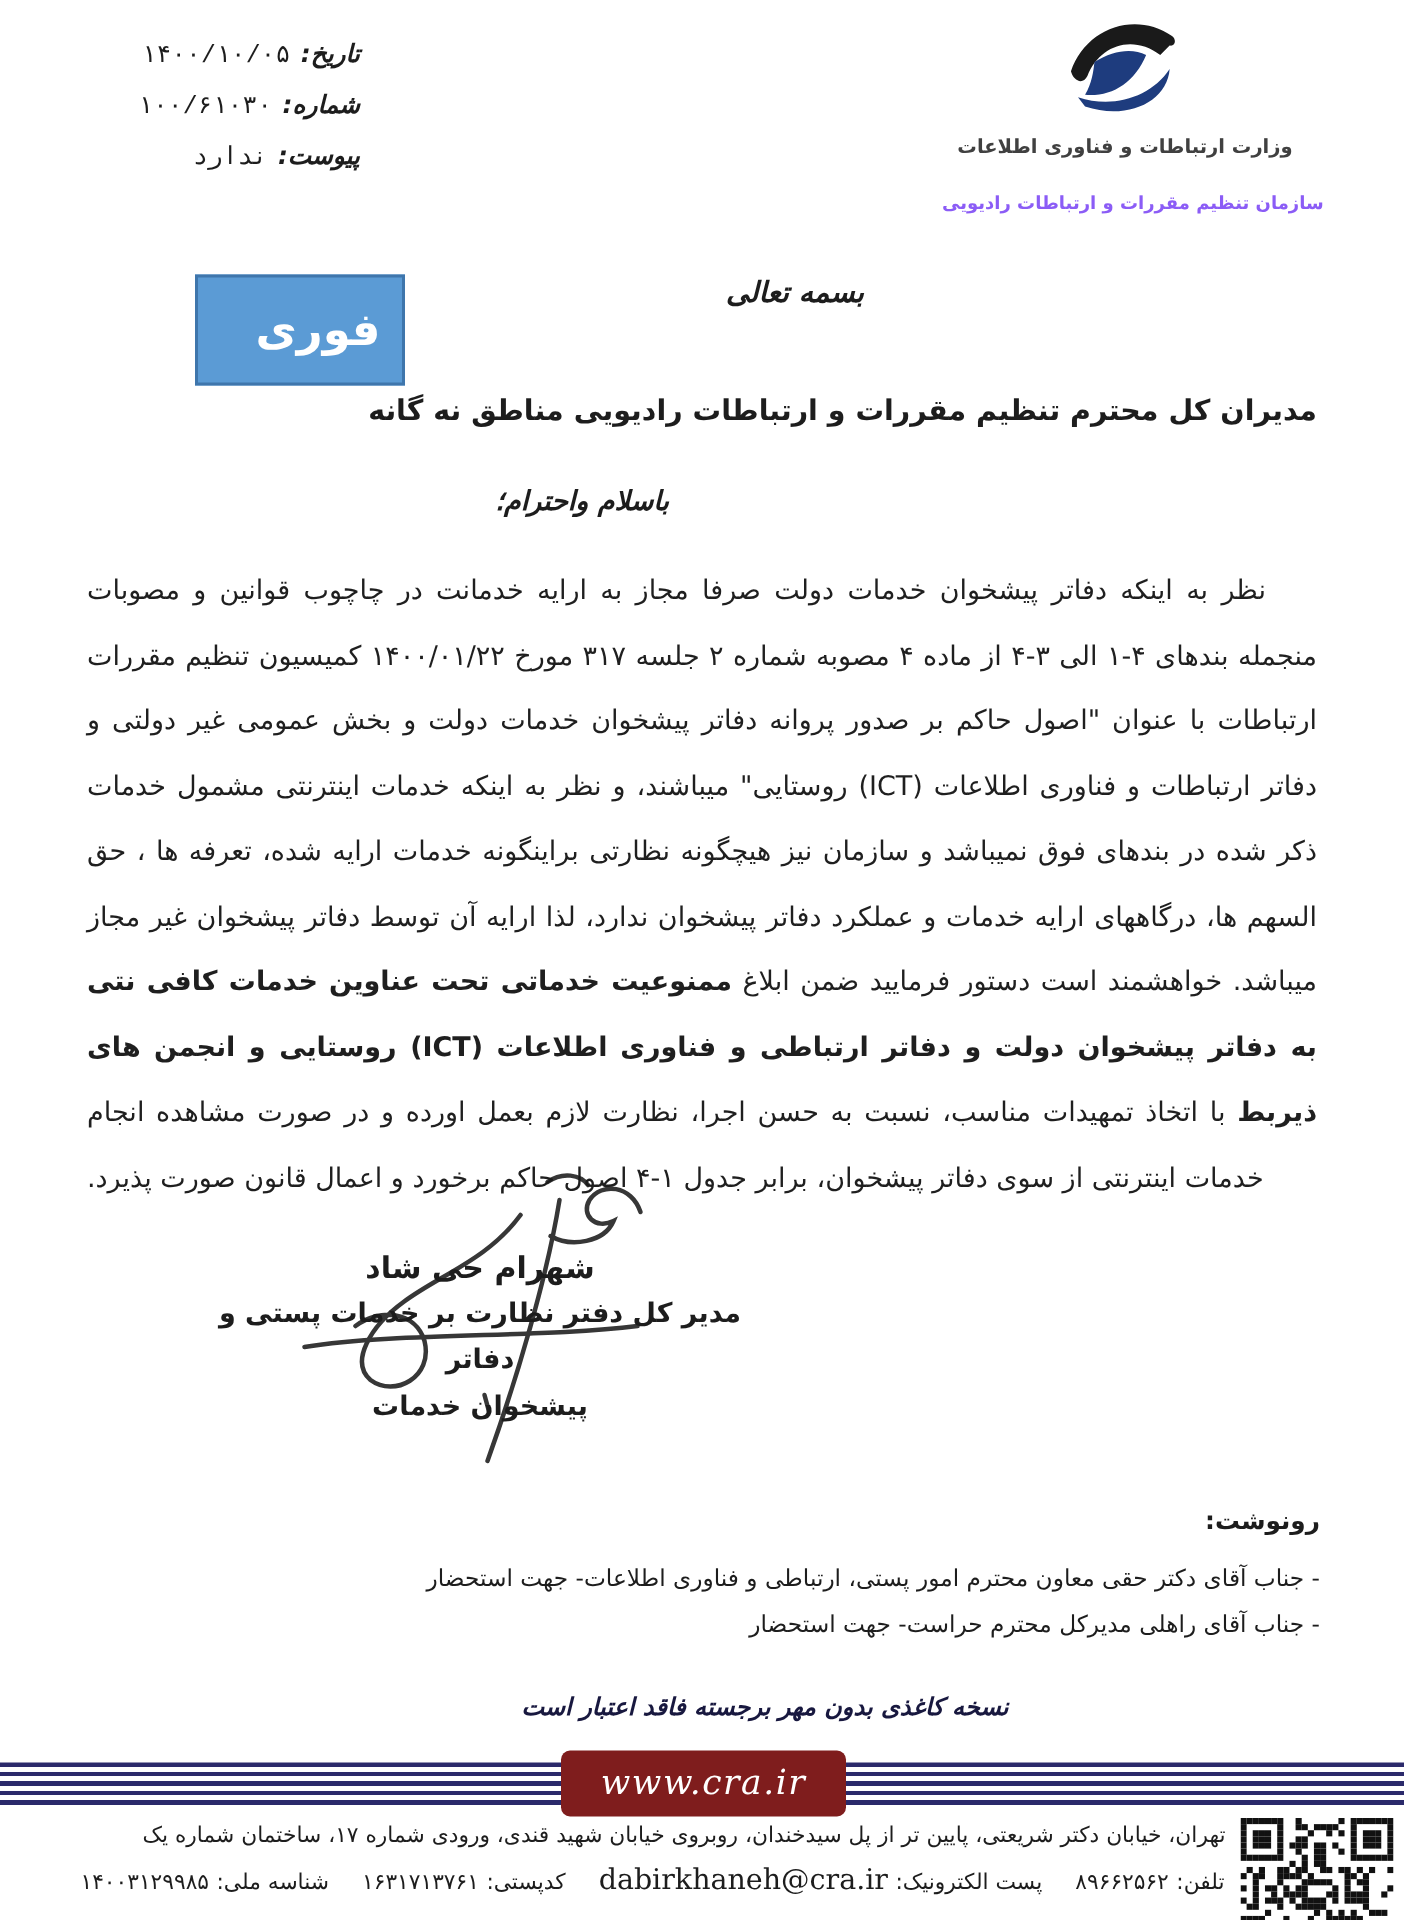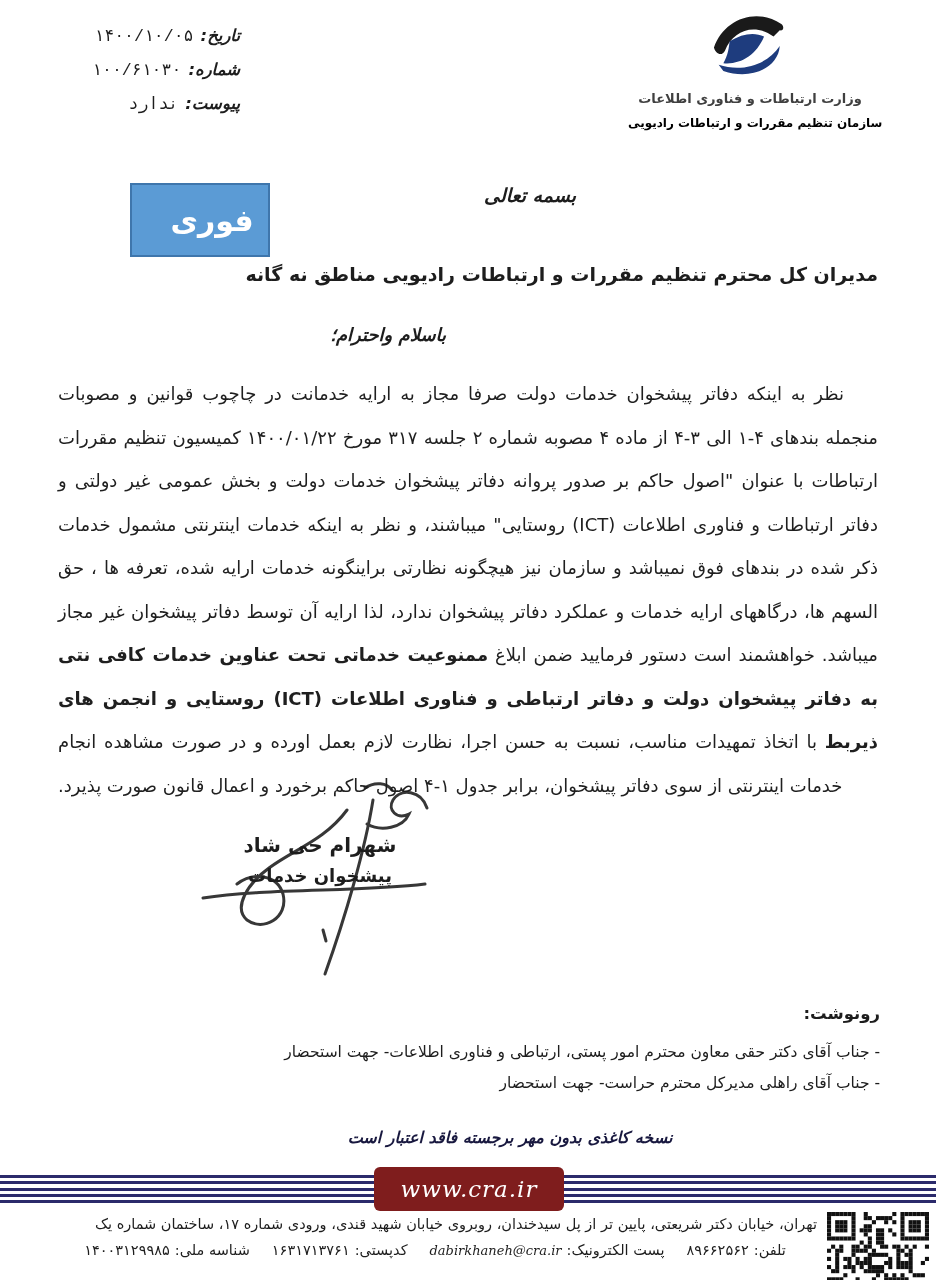--- a/index.html
+++ b/index.html
@@ -13,21 +13,21 @@
   
   #meta{left:58px;top:26px;width:182px;direction:rtl;text-align:right;}
   .meta-row{font-size:16.5px;margin-bottom:14px;white-space:nowrap;}
   .meta-row .lbl{font-weight:bold;font-style:italic;margin-left:7px;}
   .meta-row .val{font-weight:400;font-family:Liberation Mono, monospace;}
 
   
   #logo-block{left:628px;top:6px;width:244px;text-align:center;}
   #logo-mark{width:94px;height:80px;}
   .ministry{font-size:13px;font-weight:bold;color:#404040;white-space:nowrap;margin-top:1px;}
-  .org{font-size:12px;font-weight:bold;color:#000000;white-space:nowrap;margin-top:10px;}
+  .org{font-size:12px;font-weight:bold;color:#8b5cf6;white-space:nowrap;margin-top:22px;}
 
   
   #urgent{
     left:130px;top:183px;width:112px;height:70px;
     background:#5b9bd5;border:2px solid #3f76ac;
     display:flex;align-items:center;justify-content:center;
     color:#ffffff;font-size:30px;font-weight:bold;padding-left:24px;
   }
 
   #bism{left:430px;top:184px;width:200px;text-align:center;
@@ -63,21 +63,21 @@
   #stripes{left:0;top:1175px;width:936px;height:30px;
            background:repeating-linear-gradient(to bottom,#2b2a6b 0px,#2b2a6b 3px,#ffffff 3px,#ffffff 6.3px);}
   #cra-box{left:374px;top:1167px;width:190px;height:44px;background:#7f1d1d;border-radius:6px;
            display:flex;align-items:center;justify-content:center;}
   #cra-box span{color:#ffffff;font-family:"DejaVu Serif",serif;font-style:italic;
                 font-size:23px;letter-spacing:1px;}
   #address{left:56px;top:1216px;width:800px;text-align:center;direction:rtl;font-size:14.5px;white-space:nowrap;}
   #contacts{left:30px;top:1242px;width:810px;text-align:center;direction:rtl;font-size:14.5px;white-space:nowrap;}
   .contact-part{margin:0 11px;white-space:nowrap;}
   .contact-part .c-lbl{margin-left:5px;}
-  .c-val-ltr{direction:ltr;unicode-bidi:isolate;font-family:"DejaVu Serif",serif;font-size:13px;font-style:italic;}
+  .c-val-ltr{direction:ltr;unicode-bidi:isolate;font-family:"DejaVu Serif",serif;font-size:19px;}
 
   #qr{left:827px;top:1212px;width:102px;height:102px;}
 </style>
 </head>
 <body>
 
 <div class="abs" id="meta">
     <div class="meta-row"><span class="lbl">تاریخ:</span><span class="val">۱۴۰۰/۱۰/۰۵</span></div>
     <div class="meta-row"><span class="lbl">شماره:</span><span class="val">۱۰۰/۶۱۰۳۰</span></div>
     <div class="meta-row"><span class="lbl">پیوست:</span><span class="val">ندارد</span></div>
@@ -98,20 +98,21 @@
 <div class="abs" id="bism">بسمه تعالی</div>
 
 <div class="abs" id="addressee">مدیران کل محترم تنظیم مقررات و ارتباطات رادیویی مناطق نه گانه</div>
 
 <div class="abs" id="salutation">باسلام واحترام؛</div>
 
 <div class="abs" id="body-text"><span>نظر به اینکه دفاتر پیشخوان خدمات دولت صرفا مجاز به ارایه خدمانت در چاچوب قوانین و مصوبات منجمله بندهای ۴-۱ الی</span> <span>۳-۴ از ماده ۴ مصوبه شماره ۲ جلسه ۳۱۷ مورخ ۱۴۰۰/۰۱/۲۲ کمیسیون تنظیم مقررات ارتباطات با عنوان "اصول حاکم بر صدور پروانه</span> <span>دفاتر پیشخوان خدمات دولت و بخش عمومی غیر دولتی و دفاتر ارتباطات و فناوری اطلاعات (ICT) روستایی" میباشند، و نظر به اینکه</span> <span>خدمات اینترنتی مشمول خدمات ذکر شده در بندهای فوق نمیباشد و سازمان نیز هیچگونه نظارتی براینگونه خدمات ارایه شده، تعرفه ها</span> <span>، حق السهم ها، درگاههای ارایه خدمات و عملکرد دفاتر پیشخوان ندارد، لذا ارایه آن توسط دفاتر پیشخوان غیر مجاز میباشد. خواهشمند</span> <span>است دستور فرمایید ضمن ابلاغ </span><b>ممنوعیت خدماتی تحت عناوین خدمات کافی نتی به دفاتر پیشخوان دولت و دفاتر ارتباطی و فناوری</b> <b>اطلاعات (ICT) روستایی و انجمن های ذیربط</b><span> با اتخاذ تمهیدات مناسب، نسبت به حسن اجرا، نظارت لازم بعمل اورده و در صورت</span> <span>مشاهده انجام خدمات اینترنتی از سوی دفاتر پیشخوان، برابر جدول ۱-۴ اصول حاکم برخورد و اعمال قانون صورت پذیرد.</span></div>
 
 <div class="abs" id="sig-block">
   <div class="sig-name">شهرام حی شاد</div>
+  <div class="sig-title">مدیر کل دفتر نظارت بر خدمات پستی و دفاتر</div>
   <div class="sig-title">پیشخوان خدمات</div>
 </div>
 <svg class="abs" id="sig-scribble" viewBox="0 0 270 205" xmlns="http://www.w3.org/2000/svg">
   <g fill="none" stroke="#1c1c1c" stroke-width="3" stroke-linecap="round" opacity="0.88">
     <path d="M252,30 C246,12 226,10 218,22 C212,32 222,42 234,36 C228,50 206,54 192,46"></path>
     <path d="M190,10 C200,3 212,5 217,12"></path>
     <path d="M172,32 C150,62 118,72 94,90 C72,106 58,130 72,142 C88,154 114,140 108,116 C102,96 78,94 62,106"></path>
     <path d="M198,22 C190,72 170,140 150,196"></path>
     <path d="M28,120 C90,110 188,114 250,106"></path>
     <path d="M148,152 l3,11"></path>

